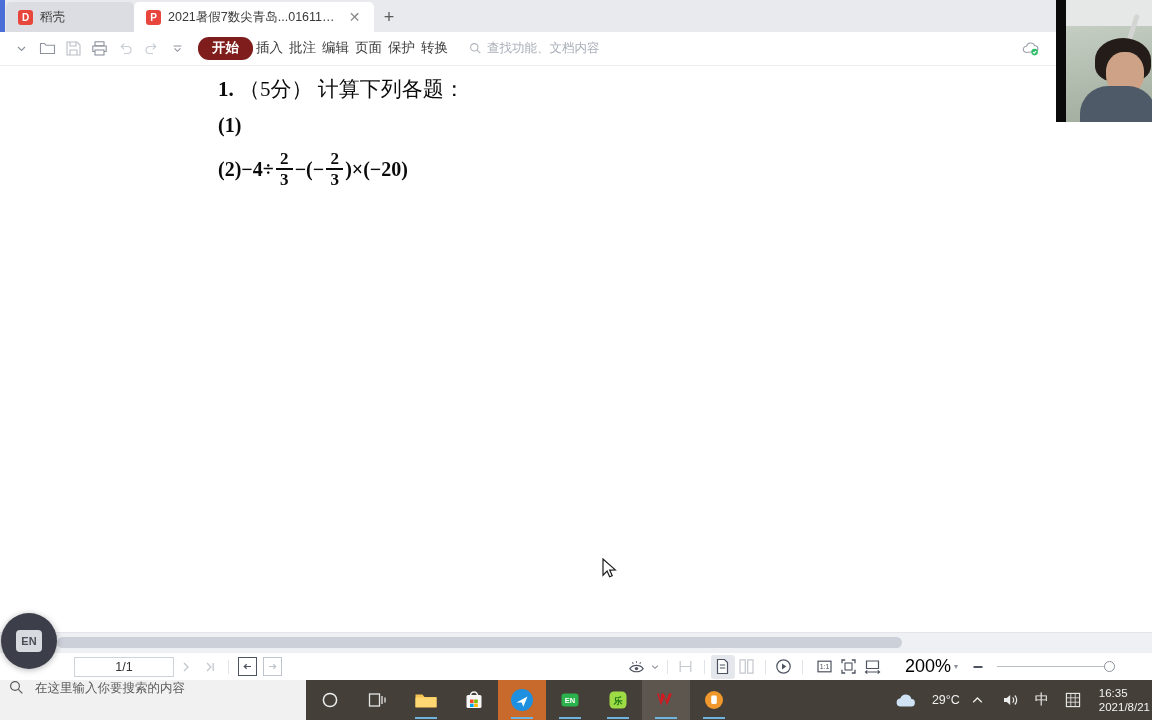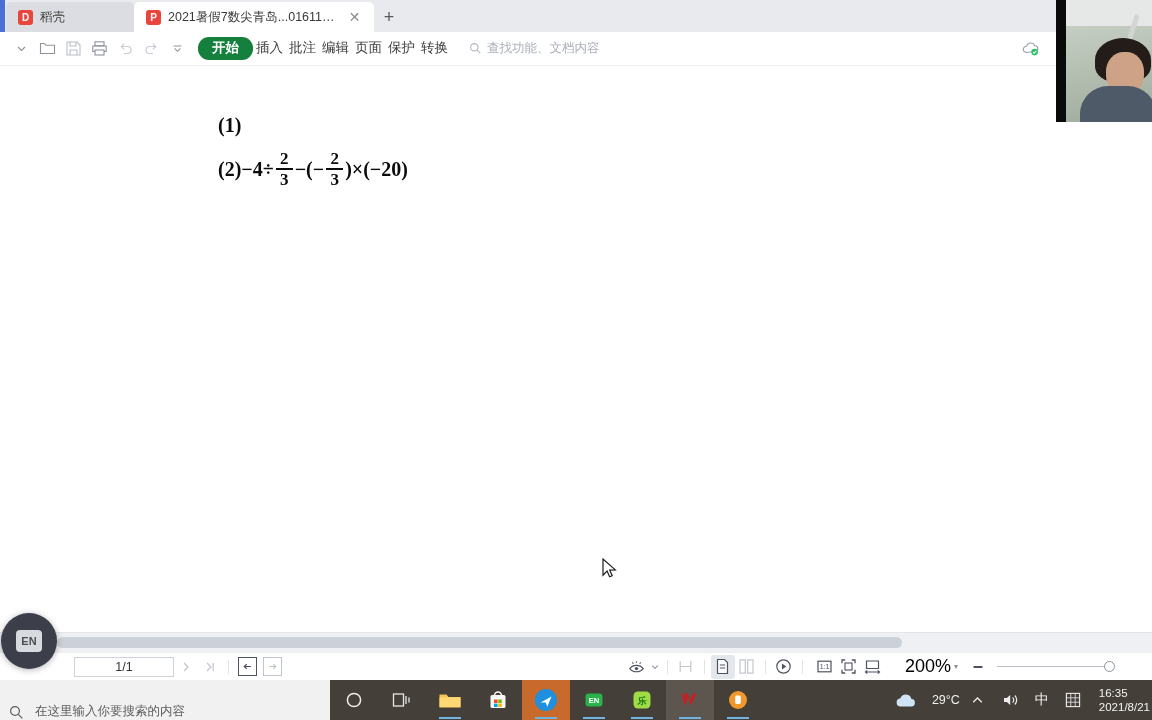--- a/index.html
+++ b/index.html
@@ -58,21 +58,21 @@
     width: 26px; height: 26px; display: flex; align-items: center;
     justify-content: center; color: #7d8290; flex: 0 0 auto;
   }
   .tb-ico svg { display: block; }
   .tb-sep { width: 8px; }
   .ribbon-item {
     font-size: 13.5px; color: #3c3c3c; padding: 3px 3px;
     white-space: nowrap; line-height: 1.2;
   }
   .ribbon-item.active {
-    background: #15803d; color: #ffffff; border-radius: 11px;
+    background: #7f1d1d; color: #ffffff; border-radius: 11px;
     font-weight: bold; padding: 3px 14px;
   }
   .tb-search {
     display: flex; align-items: center; gap: 5px;
     margin-left: 18px; color: #a9aeb8; font-size: 12.5px;
   }
   .tb-right { margin-left: auto; padding-right: 108px; display: flex; align-items: center; }
 
   
   .doc {
@@ -159,22 +159,22 @@
     color: #4a4e57; font-size: 11px; font-weight: bold;
     display: flex; align-items: center; justify-content: center;
   }
 
   
   .taskbar {
     position: absolute; top: 680px; left: 0; width: 1152px; height: 40px;
     background: #443f38; display: flex; align-items: center;
   }
   .tb-search-win {
-    width: 330px; height: 40px; background: #f1f1f1;
-    display: flex; align-items: flex-end; gap: 11px; padding-left: 9px;
+    width: 306px; height: 40px; background: #f1f1f1;
+    display: flex; align-items: flex-start; gap: 11px; padding-left: 9px;
   }
   .tb-search-win .txt { font-size: 12.5px; color: #5c5c5c; }
   .tk-btn {
     width: 48px; height: 40px; display: flex; align-items: center;
     justify-content: center; position: relative;
   }
   .tk-btn.hl { background: #c76a2b; }
   .tk-btn.hl2 { background: #5c564e; }
   .tk-btn .ind {
     position: absolute; bottom: 1px; left: 13px; width: 22px; height: 2px;
@@ -288,20 +288,25 @@
             <path d="M5.2 12.5a3.1 3.1 0 01.3-6.2 4.3 4.3 0 018.2-.6 2.9 2.9 0 01.5 5.8z" stroke="#9aa0ab" stroke-width="1.1" fill="none"></path>
             <circle cx="13.6" cy="12.1" r="3.3" fill="#2fbf6a"></circle>
             <path d="M12.1 12.1l1.1 1.1 2-2.2" stroke="#fff" stroke-width="1.1" fill="none"></path>
           </svg>
       </div>
     </div>
   </div>
 
   <div class="doc">
 
+    <div class="q-title">
+      <b>1</b><b>.</b>
+      <span>（5分）</span>
+      <span>计算下列各题：</span>
+    </div>
 
     <div class="eq eq1">
       <span>(1)</span>
     </div>
 
     <div class="eq eq2">
       <span>(2)</span>
         <span>−4÷</span>
       <span class="frac">
         <span class="num">2</span>

